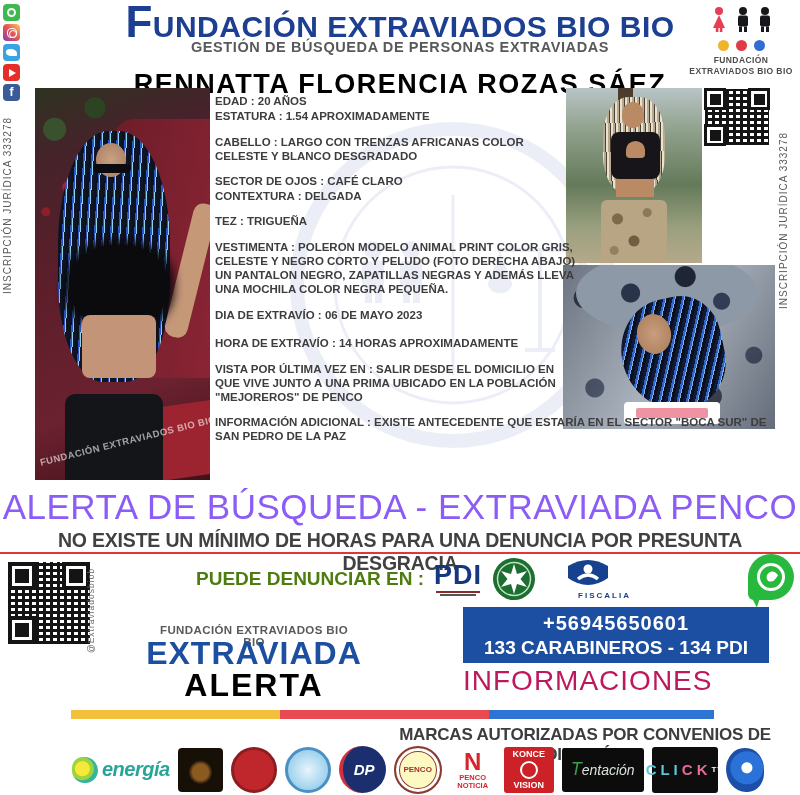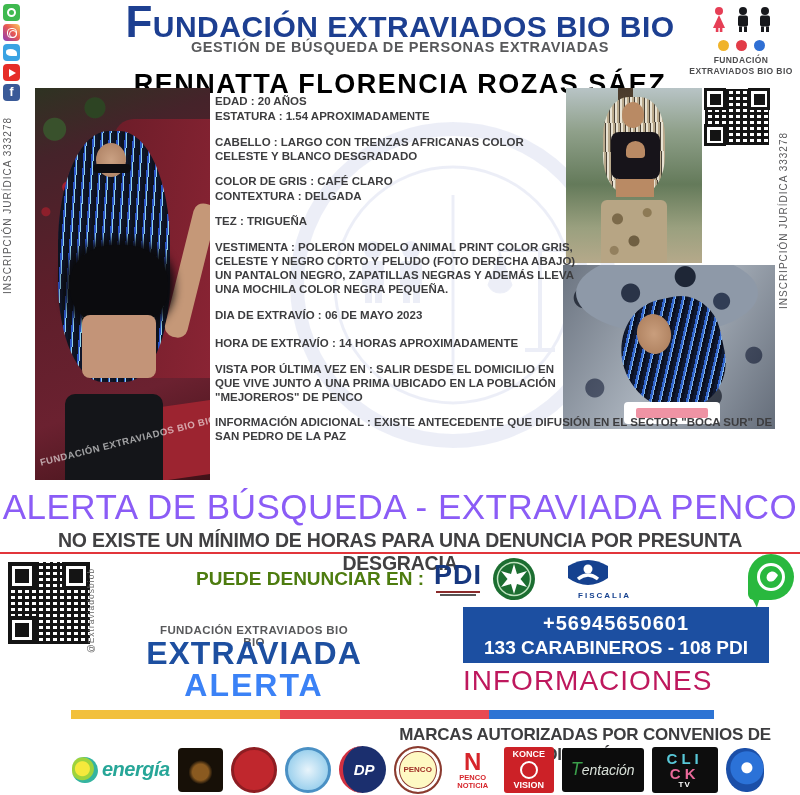--- a/index.html
+++ b/index.html
@@ -134,21 +134,21 @@
   .wa-big .tail{position:absolute;left:-1px;bottom:-6px;width:0;height:0;
      border-top:12px solid #29b83e;border-left:12px solid transparent;transform:rotate(18deg);}
   .wa-big .ring{position:absolute;inset:9px;border:3px solid #fff;border-radius:50%;}
   .wa-big .ph{position:absolute;left:19px;top:17px;width:9px;height:11px;background:#fff;
      border-radius:60% 20% 60% 60%;transform:rotate(40deg);}
   
   .f-org{left:148px;top:624px;width:212px;text-align:center;font-size:11.5px;font-weight:bold;
      color:#58595b;letter-spacing:.4px;}
   .f-extra{left:130px;top:635px;width:248px;text-align:center;color:#1d4fa0;font-weight:bold;
      font-size:32px;letter-spacing:1px;}
-  .f-alerta{left:130px;top:667px;width:248px;text-align:center;color:#3b82f6;font-weight:bold;
+  .f-alerta{left:130px;top:667px;width:248px;text-align:center;color:#000000;font-weight:bold;
      font-size:32px;letter-spacing:2px;}
   .blue-box{left:463px;top:607px;width:306px;height:56px;background:#1c4fa1;color:#fff;
      display:flex;flex-direction:column;justify-content:center;text-align:center;gap:2px;}
   .bb1{font-size:20px;font-weight:bold;letter-spacing:1px;}
   .bb2{font-size:19px;font-weight:bold;}
   .f-info{left:463px;top:665px;width:306px;text-align:left;color:#be185d;font-weight:normal;
      font-size:28px;letter-spacing:1px;}
   .tricolor{left:71px;top:710px;width:643px;height:9px;
      background:linear-gradient(90deg,#f2c03c 0 32.5%,#e84a52 32.5% 65%,#2e74d4 65% 100%);}
   .marcas{left:380px;top:725px;width:410px;text-align:center;font-size:17px;font-weight:600;
@@ -173,21 +173,21 @@
   .p-noticia{display:flex;flex-direction:column;align-items:center;line-height:1;}
   .p-noticia .n{color:#d6252b;font-weight:bold;font-size:24px;}
   .p-noticia .t{color:#d6252b;font-weight:bold;font-size:7.5px;width:46px;text-align:center;line-height:8px;}
   .p-konce{width:50px;height:46px;background:#cc2127;border-radius:3px;color:#fff;font-weight:bold;
      font-size:9px;display:flex;flex-direction:column;align-items:center;justify-content:space-between;
      padding:3px 0;box-sizing:border-box;line-height:1;}
   .p-konce .o{width:14px;height:14px;border:2.5px solid #fff;border-radius:50%;}
   .p-tenta{width:82px;height:44px;background:#0c0c0c;border-radius:3px;color:#d8e0d8;
      display:flex;align-items:center;justify-content:center;font-size:14px;font-style:italic;}
   .p-tenta span::first-letter{color:#3a9e4a;font-size:18px;}
-  .p-click{width:66px;height:46px;background:#0d0d0d;border-radius:3px;display:flex;flex-direction:column;
+  .p-click{width:66px;height:46px;background:#0d0d0d;border-radius:3px;display:flex;flex-direction:row;
      align-items:center;justify-content:center;line-height:15px;font-weight:bold;font-size:15px;letter-spacing:4px;}
   .p-click .r1{color:#58c8d8;}
   .p-click .r2{color:#e8699a;}
   .p-click .tv{color:#fff;font-size:8px;letter-spacing:1px;line-height:8px;}
   .p-last{width:38px;height:44px;border-radius:50% 50% 45% 55%;
      background:radial-gradient(circle at 55% 45%,#fff 0 5px,#2b72d8 6px 16px,#1b4fa8 17px);}
 </style>
 </head>
 <body>
 
@@ -303,28 +303,28 @@
     <div class="r2-face"></div>
     <div class="r2-tag">
         <i></i>
       </div>
   </div>
 
   <div class="abs details">
     <p class="d m1">EDAD : 20 AÑOS</p>
     <p class="d m12">ESTATURA : 1.54 APROXIMADAMENTE</p>
     <p class="d m11">CABELLO : LARGO CON TRENZAS AFRICANAS COLOR CELESTE Y BLANCO DESGRADADO</p>
-    <p class="d m1">COLOR DE GRIS : CAFÉ CLARO</p>
+    <p class="d m1">SECTOR DE OJOS : CAFÉ CLARO</p>
     <p class="d m11">CONTEXTURA : DELGADA</p>
     <p class="d m12">TEZ : TRIGUEÑA</p>
     <p class="d m12">VESTIMENTA : POLERON MODELO ANIMAL PRINT COLOR GRIS, CELESTE Y NEGRO CORTO Y PELUDO (FOTO DERECHA ABAJO) UN PANTALON NEGRO, ZAPATILLAS NEGRAS Y ADEMÁS LLEVA UNA MOCHILA COLOR NEGRA PEQUEÑA.</p>
     <p class="d m14">DIA DE EXTRAVÍO : 06 DE MAYO 2023</p>
     <p class="d m12">HORA DE EXTRAVÍO : 14 HORAS APROXIMADAMENTE</p>
     <p class="d m11">VISTA POR ÚLTIMA VEZ EN : SALIR DESDE EL DOMICILIO EN QUE VIVE JUNTO A UNA PRIMA UBICADO EN LA POBLACIÓN "MEJOREROS" DE PENCO</p>
-    <p class="d m8 wide">INFORMACIÓN ADICIONAL : EXISTE ANTECEDENTE QUE DIFUSIÓN EN EL SECTOR "BOCA SUR" DE SAN PEDRO DE LA PAZ</p>
+    <p class="d m8 wide">INFORMACIÓN ADICIONAL : EXISTE ANTECEDENTE QUE ESTARÍA EN EL SECTOR "BOCA SUR" DE SAN PEDRO DE LA PAZ</p>
   </div>
 
   <div class="abs alert-head">ALERTA DE BÚSQUEDA - EXTRAVIADA PENCO</div>
   <div class="abs alert-note">NO EXISTE UN MÍNIMO DE HORAS PARA UNA DENUNCIA POR PRESUNTA DESGRACIA</div>
   <div class="abs red-line"></div>
 
   <div class="abs report">
     <span class="report-label">PUEDE DENUNCIAR EN :</span>
     <span class="pdi">
       <span class="pdi-t">PDI</span>
@@ -359,21 +359,21 @@
     <div class="finder" style="left:5px;bottom:5px;"></div>
   </div>
   <div class="abs vtext" style="left:86px;top:556px;height:108px;font-size:8.5px;color:#6a6a6a;">@Extraviadosbiob</div>
 
   <div class="abs f-org">FUNDACIÓN EXTRAVIADOS BIO BIO</div>
   <div class="abs f-extra">EXTRAVIADA</div>
   <div class="abs f-alerta">ALERTA</div>
 
   <div class="abs blue-box">
     <div class="bb1">+56945650601</div>
-    <div class="bb2">133 CARABINEROS - 108 PDI</div>
+    <div class="bb2">133 CARABINEROS - 134 PDI</div>
   </div>
   <div class="abs f-info">INFORMACIONES</div>
 
   <div class="abs tricolor"></div>
   <div class="abs marcas">MARCAS AUTORIZADAS POR CONVENIOS DE DIFUSIÓN</div>
 
   <div class="abs partners">
     <div class="p-energia">
       <span class="sw"></span>
       <span class="t">energía</span>

